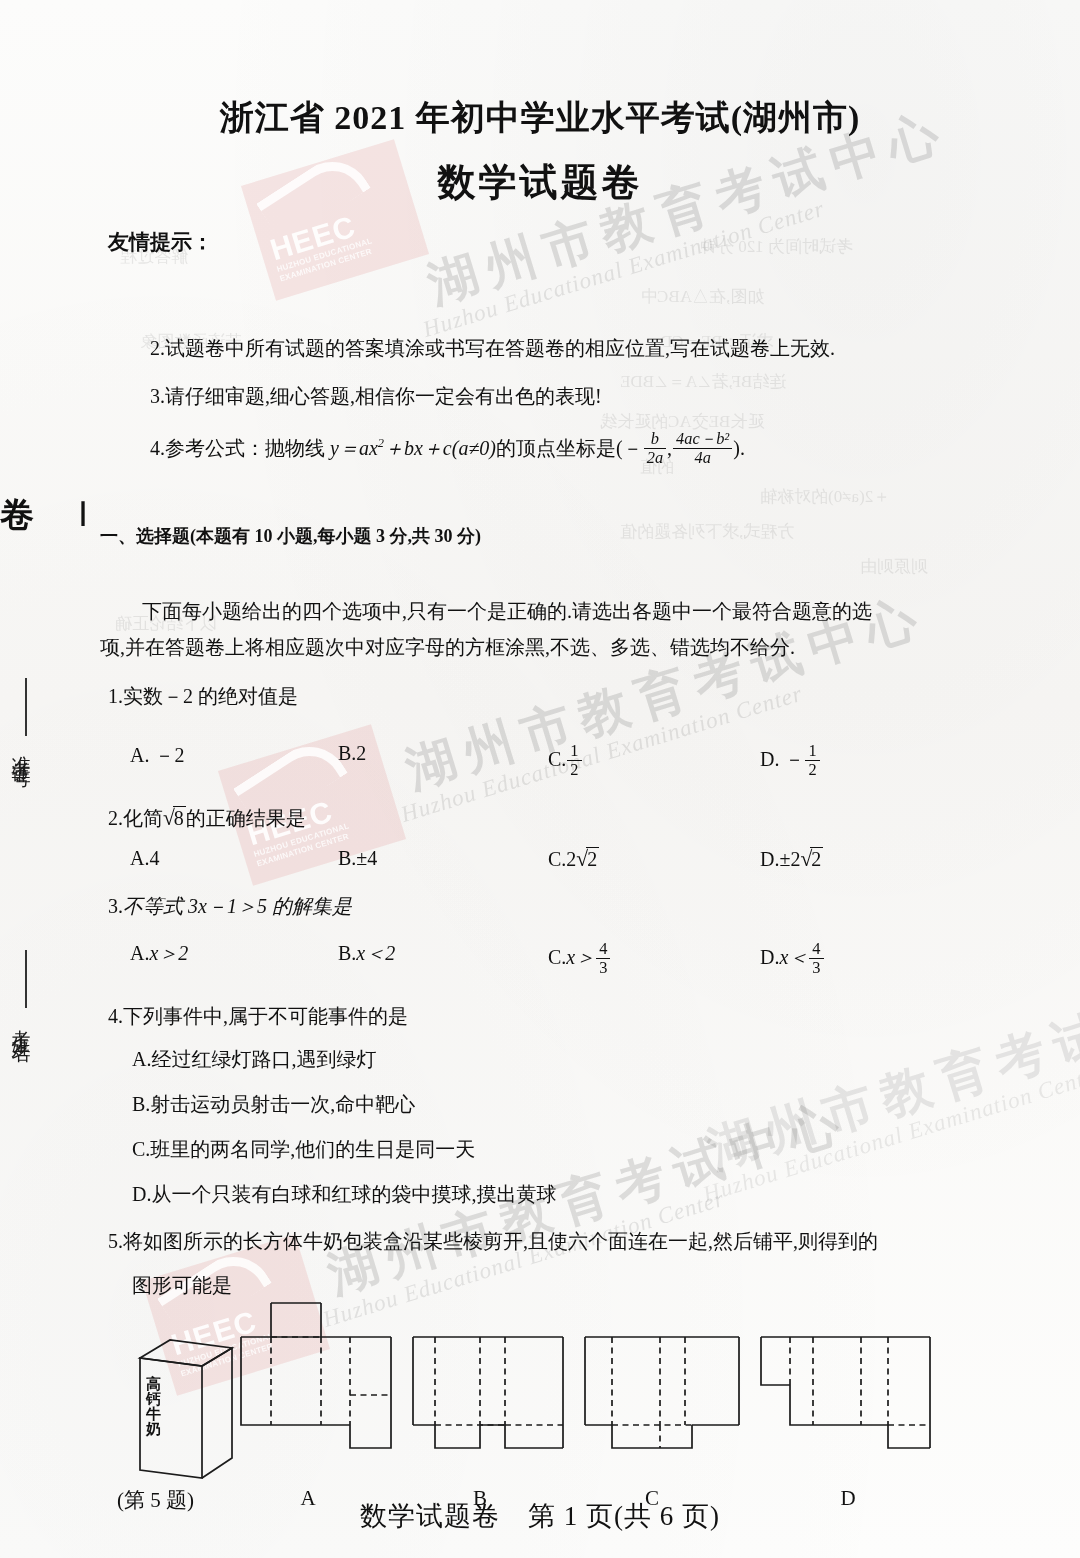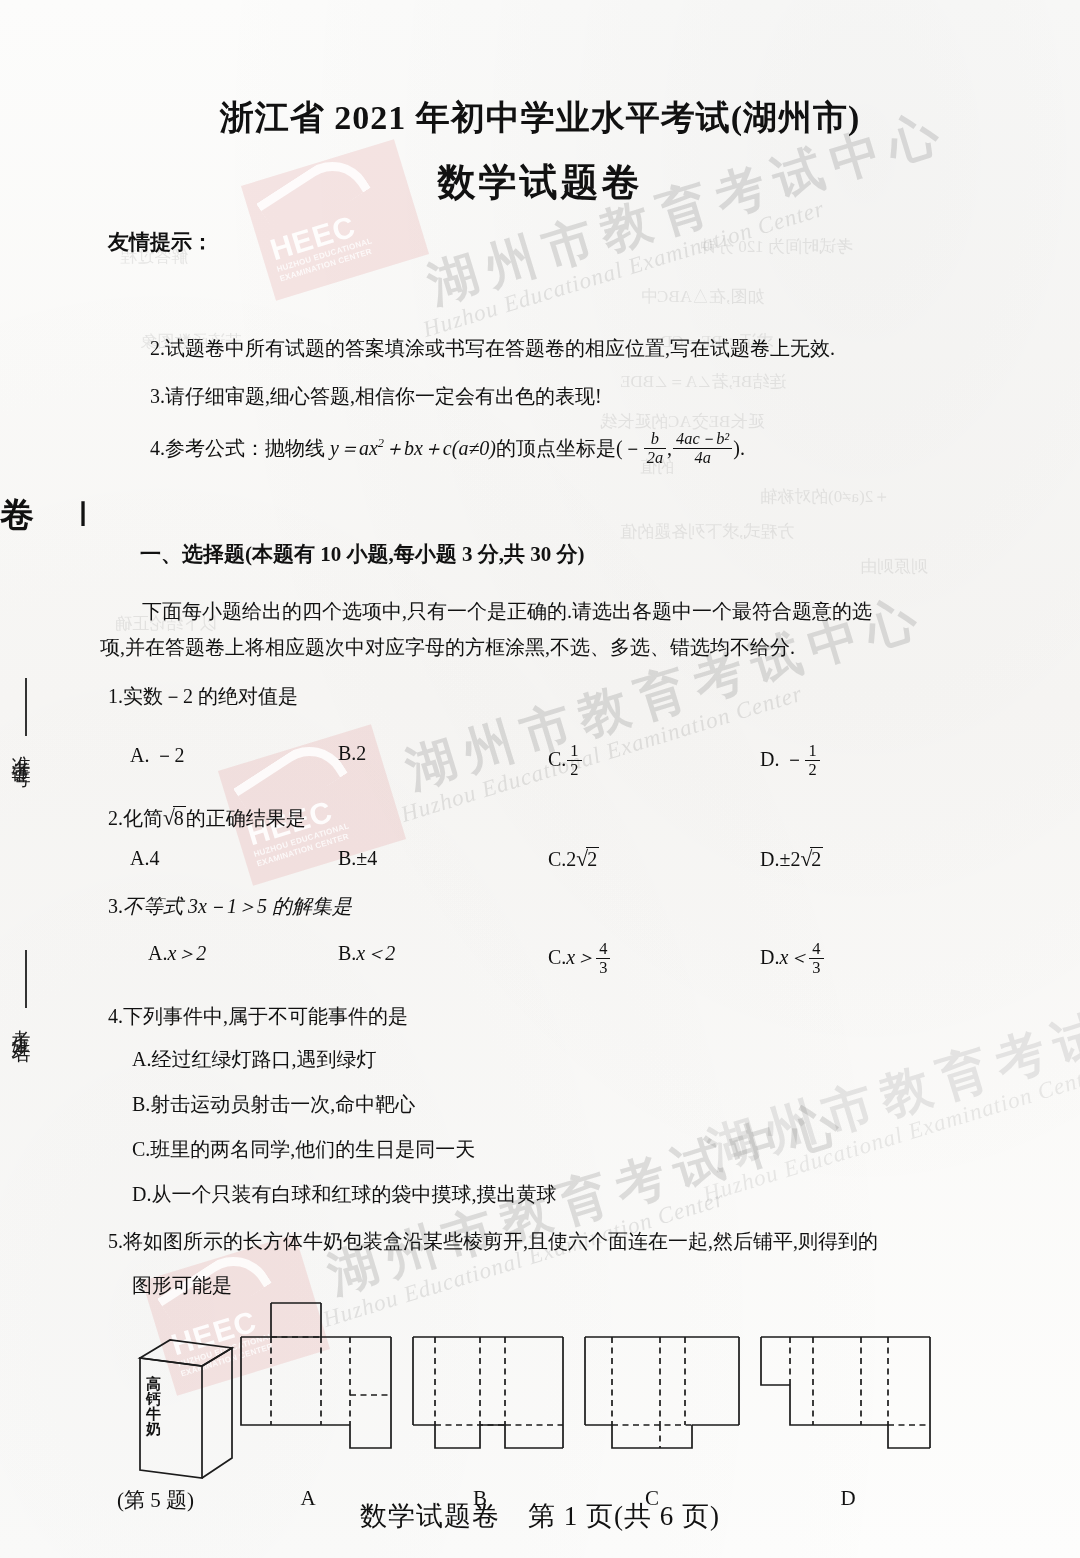--- a/index.html
+++ b/index.html
@@ -160,24 +160,23 @@
   .juan .numeral {
     font-weight: 400;
     font-family: "Liberation Serif", serif;
     margin-left: 44px;
     font-size: 34px;
   }
 
   .sec-head {
     position: absolute;
     left: 100px;
-    top: 540px;
-    font-size: 21px;
-    font-weight: 700;
-    margin-left: 40px;
+    top: 524px;
+    font-size: 18px;
+    font-weight: 700;
   }
   .sec-body {
     position: absolute;
     left: 100px;
     top: 593px;
     width: 900px;
     font-size: 20px;
     line-height: 36px;
   }
   .sec-body .indent { display: inline-block; width: 42px; }
@@ -376,21 +375,21 @@
     </div>
     <div class="opt" style="left:760px;">
       <span>D.</span><span>±2</span><span class="sqrt"><span class="rad">√</span><span class="val">2</span></span>
     </div>
   </div>
 
   <div class="q" style="top:893px;">
     <span>3.</span><span class="ital">不等式 3x－1＞5 的解集是</span>
   </div>
   <div class="opt-row" style="top:940px;">
-    <div class="opt" style="left:148px;">
+    <div class="opt" style="left:130px;">
       <span>A.</span><span class="ital">x＞2</span>
     </div>
     <div class="opt" style="left:338px;">
       <span>B.</span><span class="ital">x＜2</span>
     </div>
     <div class="opt" style="left:548px;">
       <span>C.</span><span class="ital">x＞</span><span class="frac"><span class="n">4</span><span class="d">3</span></span>
     </div>
     <div class="opt" style="left:760px;">
       <span>D.</span><span class="ital">x＜</span><span class="frac"><span class="n">4</span><span class="d">3</span></span>

